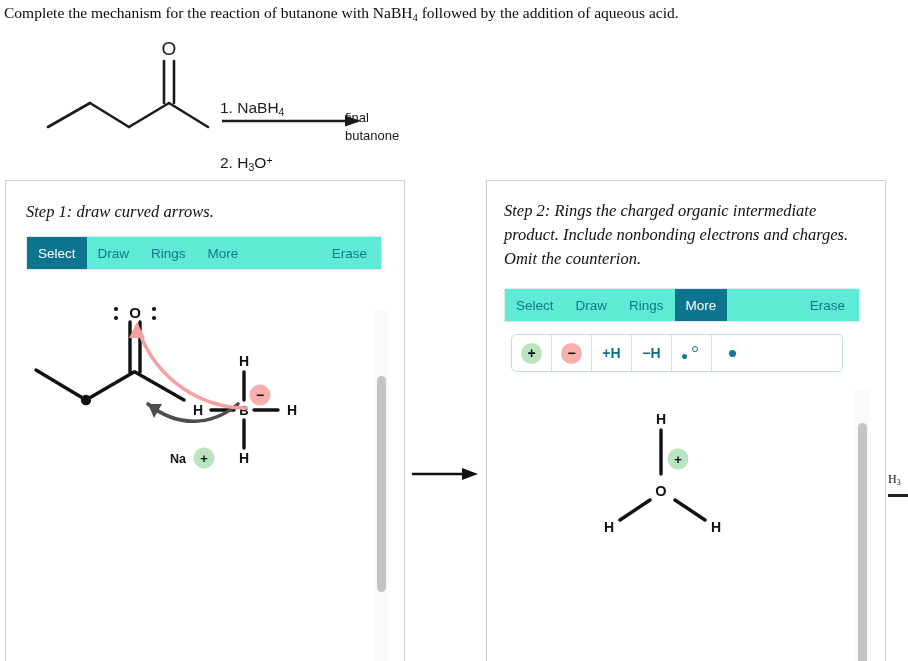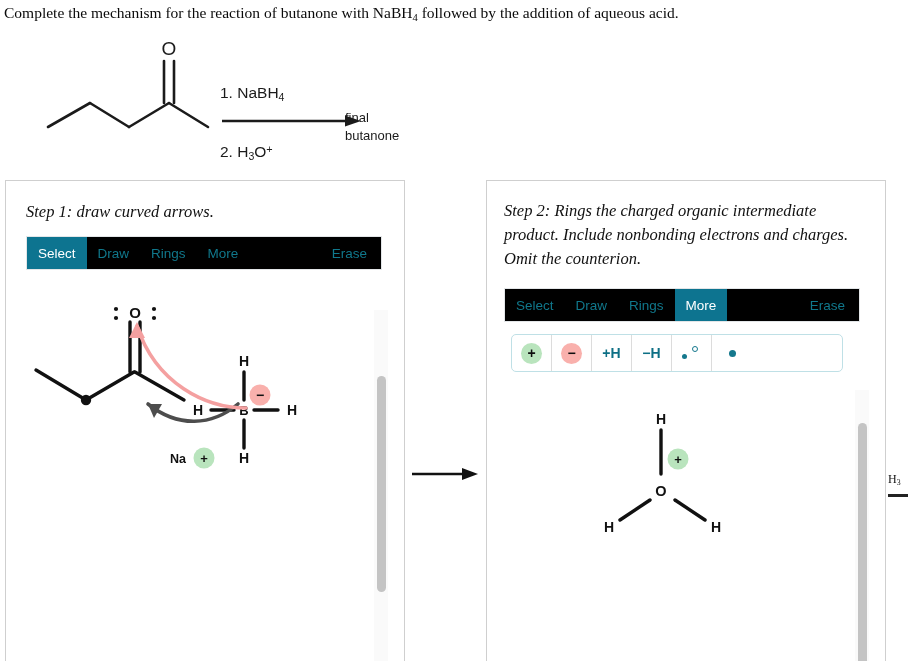--- a/index.html
+++ b/index.html
@@ -18,41 +18,41 @@
 
   
   .scheme{position:absolute;left:30px;top:35px;width:420px;height:115px;}
   .scheme svg{display:block;}
   .scheme-txt{
     position:absolute;font-family:"Liberation Sans", sans-serif;
     font-size:15.5px;color:#1b1b1b;white-space:nowrap;
   }
   .scheme-txt sub{font-size:.68em;vertical-align:-.25em;}
   .scheme-txt sup{font-size:.7em;vertical-align:.4em;}
-  #sch-step1{left:190px;top:49px;}
-  #sch-step2{left:190px;top:108px;}
+  #sch-step1{left:190px;top:64px;}
+  #sch-step2{left:190px;top:119px;}
   #sch-final{left:315px;top:74px;font-size:13px;line-height:1.35;}
 
   
   .panel{
     position:absolute;background:#fff;border:1px solid #cfcfcf;
     box-sizing:border-box;overflow:hidden;
   }
   #panel-left{left:5px;top:180px;width:400px;height:495px;}
   #panel-right{left:486px;top:180px;width:400px;height:495px;}
 
   .step-title{
     position:absolute;left:22px;right:28px;top:20px;
     font-family:"Liberation Serif", serif;
     font-size:16.5px;line-height:1.45;color:#111;font-style:italic;
   }
 
   
   .toolbar{
-    position:absolute;border:1px solid #e3e6e8;background:#000000;
+    position:absolute;border:1px solid #e3e6e8;background:#5eead4;
     box-sizing:border-box;display:flex;align-items:stretch;
   }
   #toolbar-left{left:26px;top:236px;width:356px;height:34px;}
   #toolbar-right{left:504px;top:288px;width:356px;height:34px;}
   .tab{
     display:flex;align-items:center;justify-content:center;
     padding:0 11px;font-size:13.5px;color:#10788c;cursor:pointer;
     user-select:none;white-space:nowrap;
   }
   .tab.active{background:#0d7490;color:#fff;font-weight:400;}

